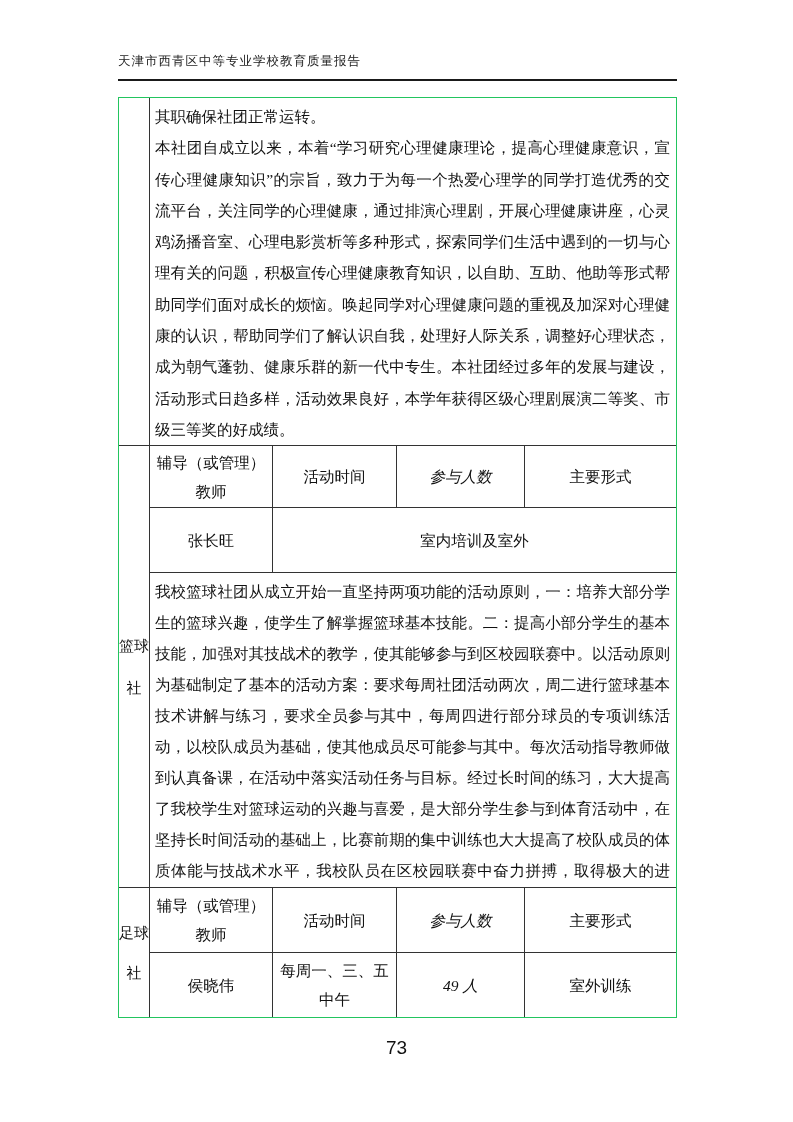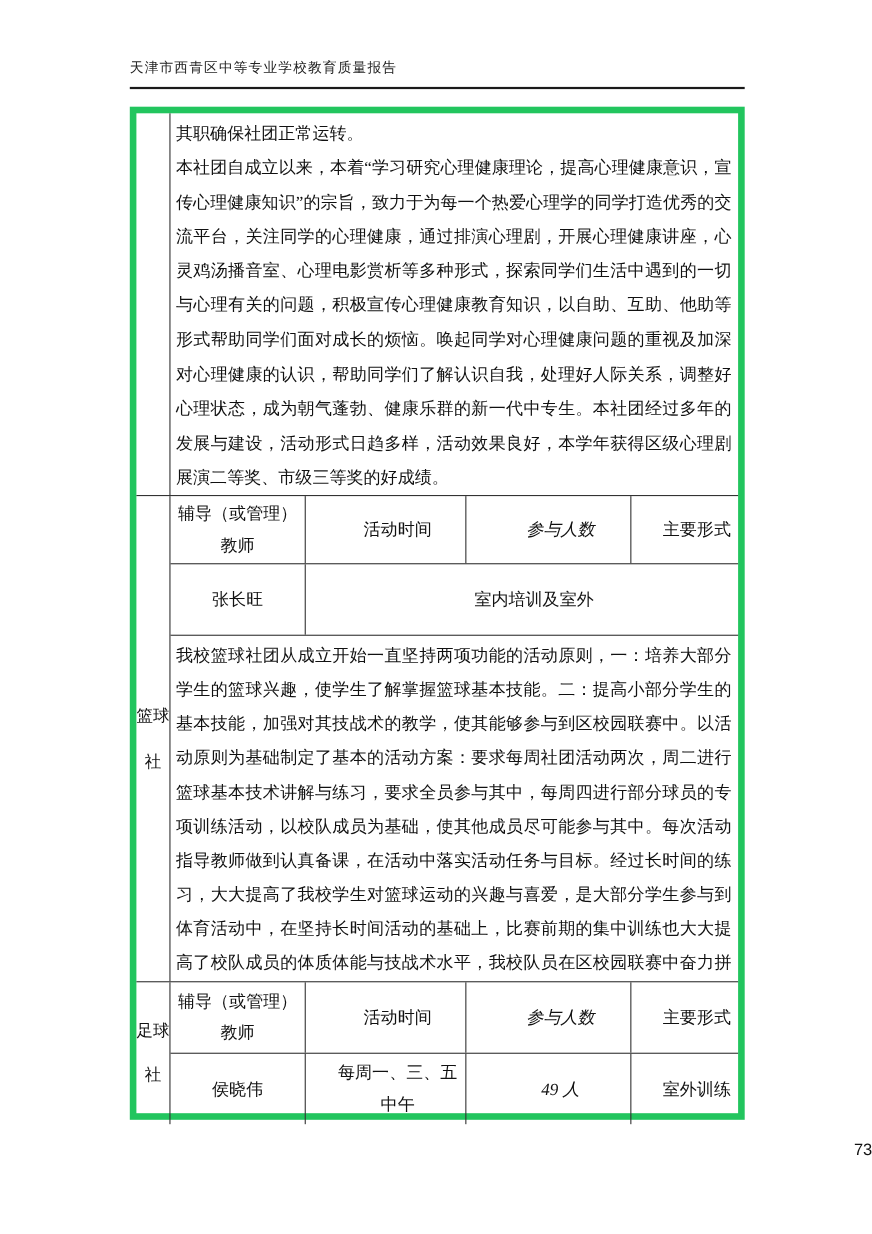--- a/index.html
+++ b/index.html
@@ -24,21 +24,21 @@
     color: #222;
     padding-bottom: 9px;
     border-bottom: 2px solid #1a1a1a;
   }
   .doc-table {
     position: absolute;
     left: 118px;
     top: 97px;
     width: 559px;
     height: 921px;
-    border: 6px solid #22c55e;
+    border: 1px solid #22c55e;
     display: flex;
     flex-direction: column;
     font-size: 15.5px;
   }
   .section { display: flex; width: 100%; }
   .section.bordered { border-top: 1px solid #333; }
   .label-cell {
     flex: 0 0 31px;
     width: 31px;
     border-right: 1px solid #333;
@@ -61,21 +61,21 @@
     flex-direction: column;
   }
   .desc {
     text-align: justify;
     padding: 3px 6px 0 5px;
     overflow: hidden;
   }
   .desc.psych { height: 347px; line-height: 31.3px; }
   .desc.basketball { height: 314px; line-height: 31px; }
   .desc p { margin: 0; }
-  .trow { display: flex; width: 100%; border-bottom: 1px solid #333; gap: 22px; }
+  .trow { display: flex; width: 100%; border-bottom: 1px solid #333; }
   .trow .tcell {
     display: flex;
     align-items: center;
     justify-content: center;
     text-align: center;
     line-height: 29px;
     padding: 0 3px;
     border-right: 1px solid #333;
   }
   .tcell.c1 { flex: 0 0 123px; }
@@ -83,23 +83,23 @@
   .tcell.c3 { flex: 0 0 128px; font-style: italic; }
   .tcell.c4 { flex: 1 1 auto; border-right: none; }
   .h62 { height: 62px; }
   .h65 { height: 65px; }
   .h64 { height: 64px; border-bottom: none !important; }
   .page-number {
     position: absolute;
     left: 0;
     top: 1037px;
     width: 100%;
-    text-align: right;
+    text-align: center;
     font-family: "Liberation Sans", "DejaVu Sans", sans-serif;
-    font-size: 15px;
+    font-size: 19px;
     color: #111;
   }
 </style>
 </head>
 <body>
 
 <div class="page">
 
   <div class="running-header">天津市西青区中等专业学校教育质量报告</div>
 

